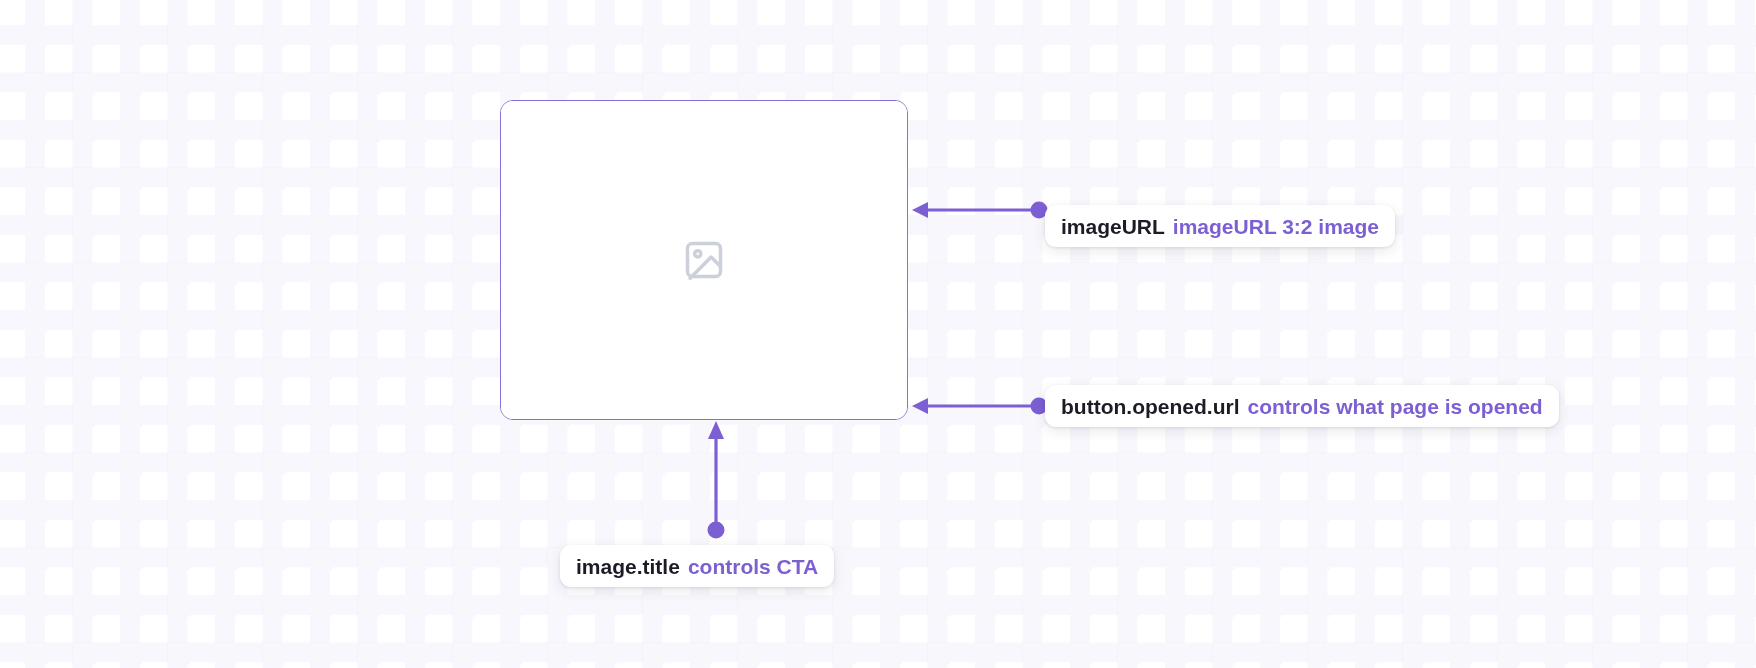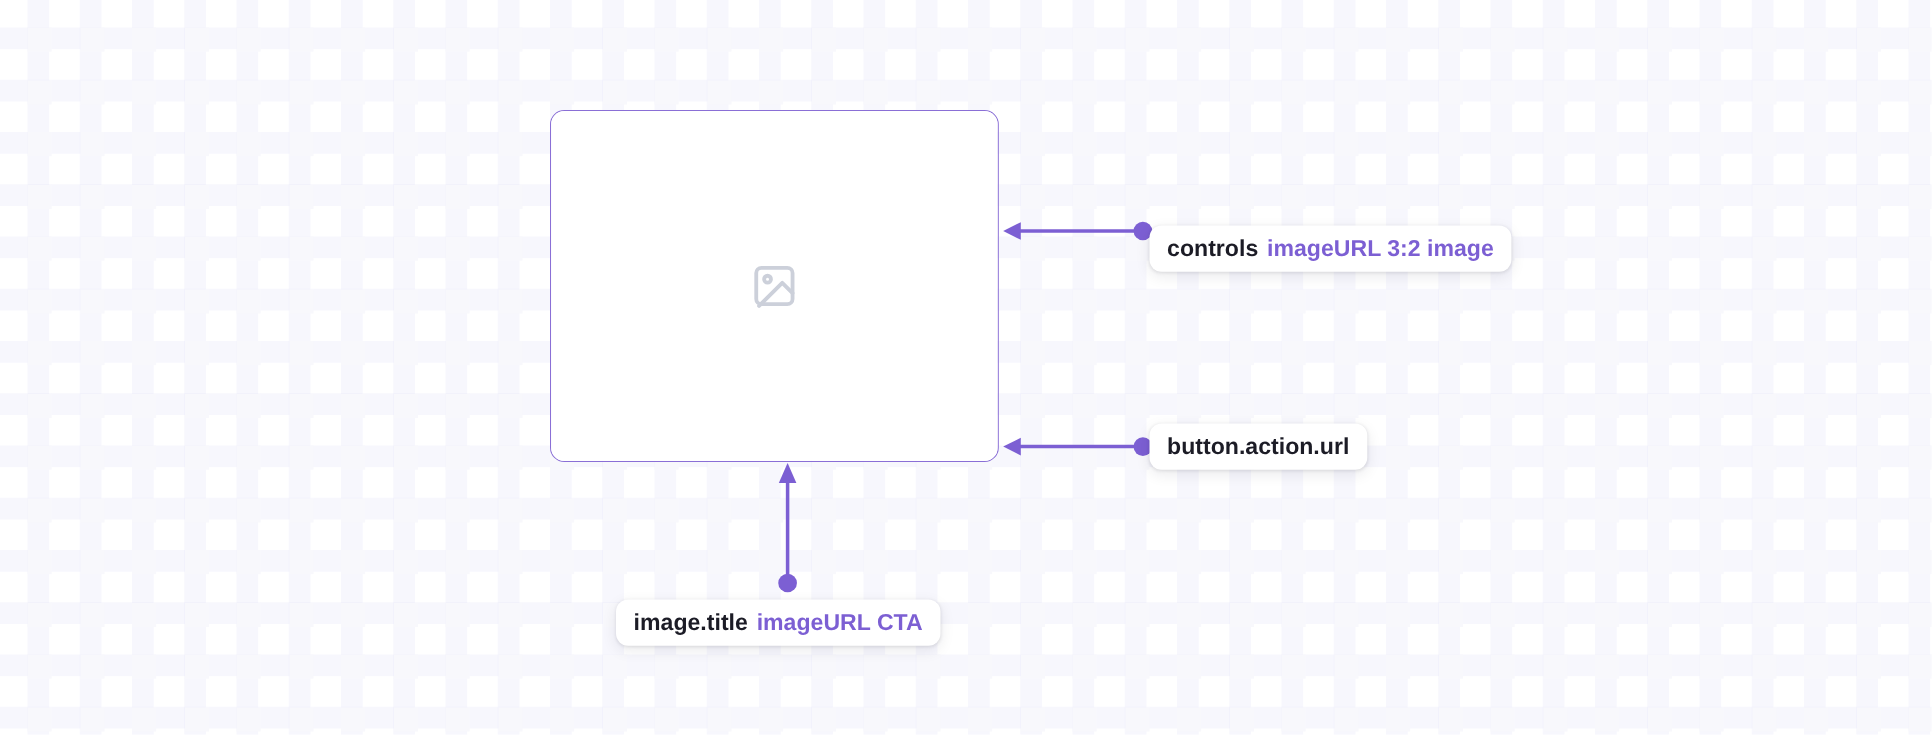--- a/index.html
+++ b/index.html
@@ -674,26 +674,27 @@
 
   <div class="connector" style="left:702px; top:418px; width:28px; height:128px;">
     <svg width="28" height="128" viewBox="0 0 28 128">
       <line x1="14" y1="112" x2="14" y2="16" stroke="#7c5fd3" stroke-width="3.2"></line>
       <path d="M14 3 L22 21 L6 21 Z" fill="#7c5fd3"></path>
       <circle cx="14" cy="112" r="8.5" fill="#7c5fd3"></circle>
     </svg>
   </div>
 
   <div class="callout" id="callout-image">
-    <span class="callout-text callout-key">controls</span>
+    <span class="callout-text callout-key">imageURL</span>
     <span class="callout-text callout-phrase">imageURL 3:2 image</span>
   </div>
 
   <div class="callout" id="callout-action">
-    <span class="callout-text callout-key">button.action.url</span>
+    <span class="callout-text callout-key">button.opened.url</span>
+    <span class="callout-text callout-phrase">controls what page is opened</span>
   </div>
 
   <div class="callout" id="callout-title">
     <span class="callout-text callout-key">image.title</span>
-    <span class="callout-text callout-phrase">imageURL CTA</span>
+    <span class="callout-text callout-phrase">controls CTA</span>
   </div>
 
 </div>
 
 </body></html>

